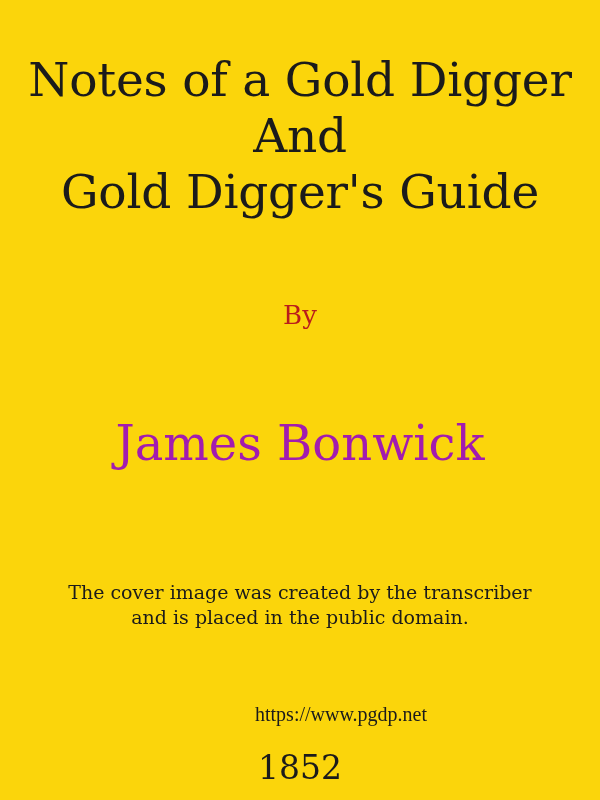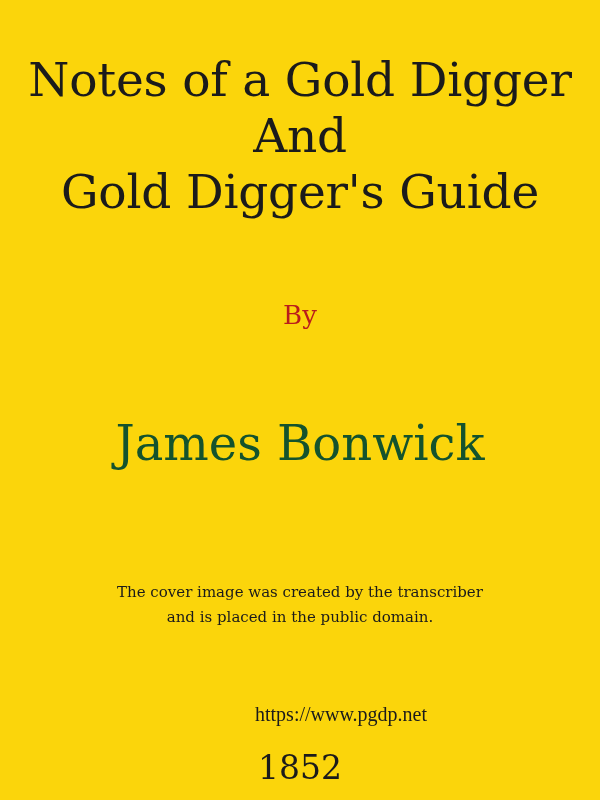--- a/index.html
+++ b/index.html
@@ -46,30 +46,30 @@
     font-family: "DejaVu Serif", serif;
   }
   .author {
     position: absolute;
     top: 415px;
     left: 0;
     width: 600px;
     text-align: center;
     font-size: 48px;
     line-height: 56px;
-    color: #14532d;
+    color: #a21caf;
     font-family: "DejaVu Serif", serif;
   }
   .note {
     position: absolute;
     top: 580px;
     left: 0;
     width: 600px;
     text-align: center;
-    font-size: 15px;
+    font-size: 19px;
     line-height: 25px;
     color: #1b1b1b;
     font-family: "DejaVu Serif", serif;
   }
   .note div { display: block; }
   .url {
     position: absolute;
     top: 703px;
     left: 0;
     width: 600px;

